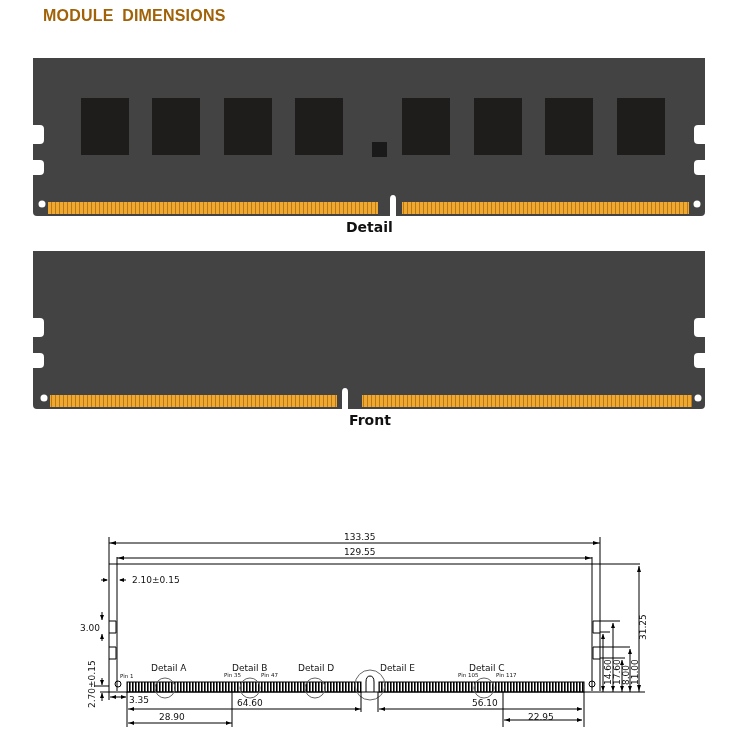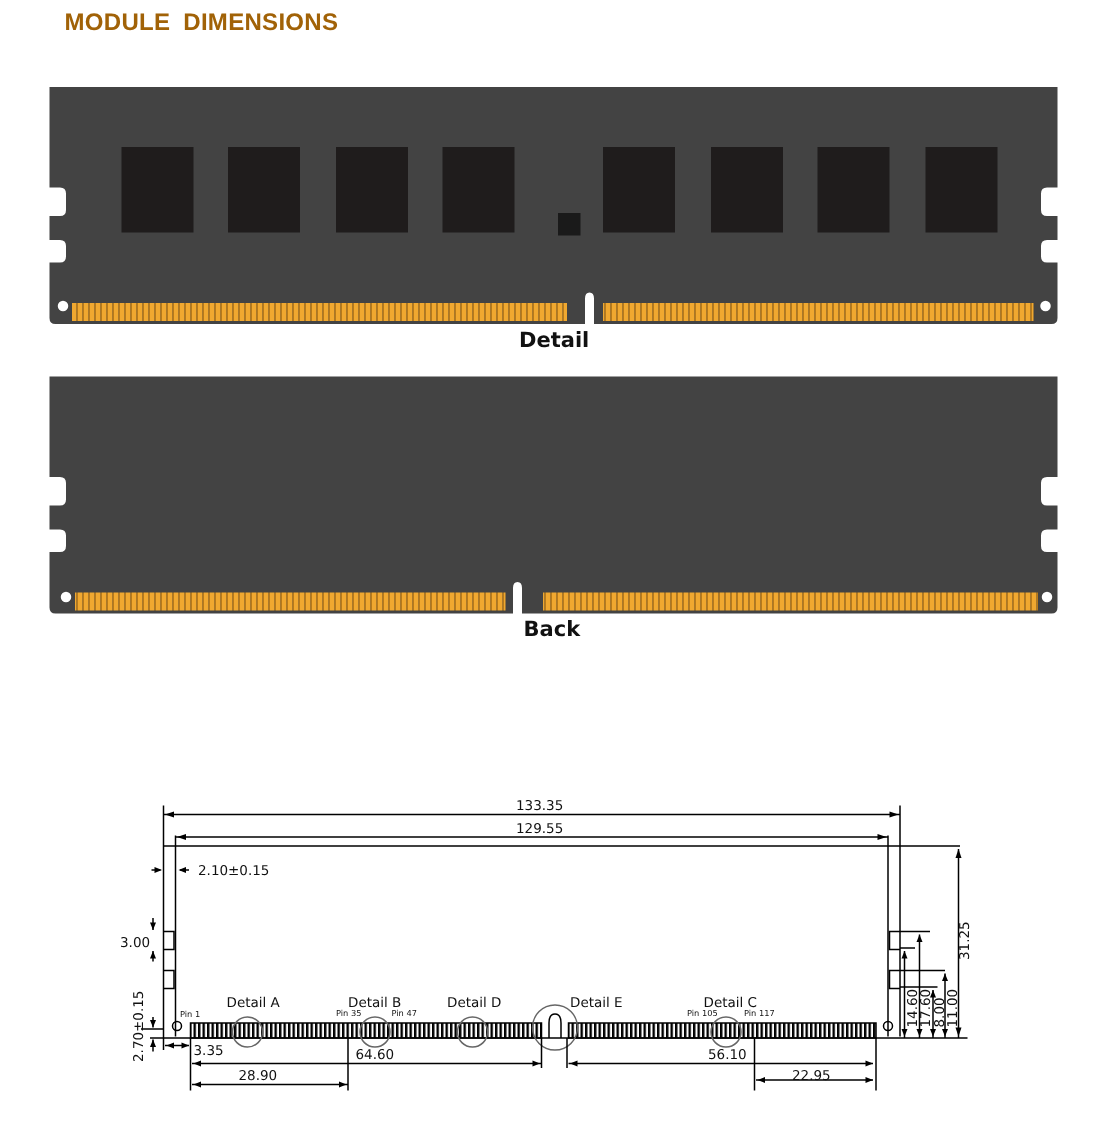--- a/index.html
+++ b/index.html
@@ -179,13 +179,13 @@
 
     <text class="small" x="120" y="678">Pin 1</text>
     <text class="small" x="224" y="677">Pin 35</text>
     <text class="small" x="261" y="677">Pin 47</text>
     <text class="small" x="458" y="677">Pin 105</text>
     <text class="small" x="496" y="677">Pin 117</text>
   </g>
 </svg>
 
 <div class="view-label" style="left:346px; top:219px;">Detail</div>
-<div class="view-label" style="left:349px; top:412px;">Back</div>
+<div class="view-label" style="left:349px; top:412px;">Front</div>
 
 </body></html>

